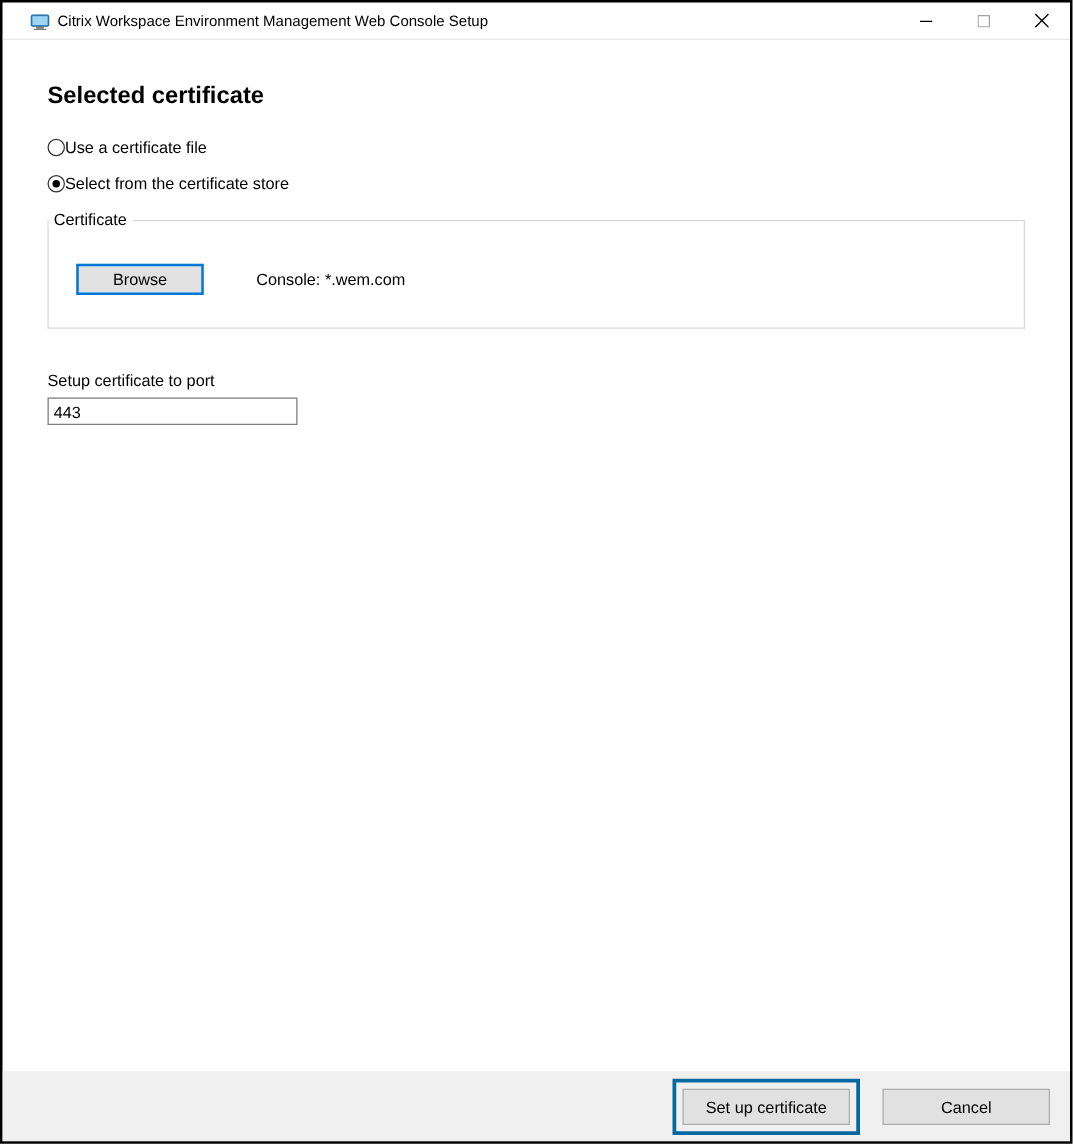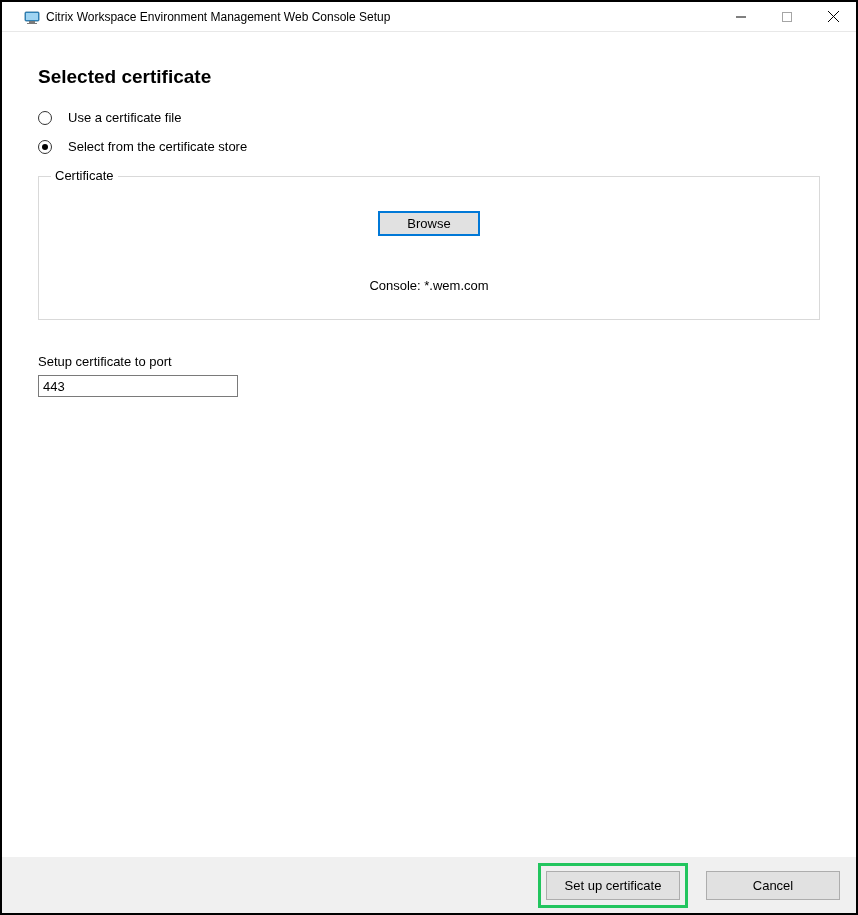--- a/index.html
+++ b/index.html
@@ -55,21 +55,21 @@
     }
     .page-title {
       font-size: 19px;
       font-weight: 700;
       margin-bottom: 22px;
     }
     .radio-row {
       display: flex;
       align-items: center;
       margin-bottom: 14px;
-      gap: 16px;
+      gap: 0;
     }
     .radio-outer {
       width: 14px;
       height: 14px;
       border: 1px solid #333;
       border-radius: 50%;
       display: flex;
       align-items: center;
       justify-content: center;
     }
@@ -82,30 +82,29 @@
     .radio-label { font-size: 13px; }
     .fieldset {
       border: 1px solid #d9d9d9;
       position: relative;
       margin-top: 22px;
       padding: 34px 22px 26px 22px;
     }
     .fieldset-legend {
       position: absolute;
       top: -9px;
-      left: 12px;
+      left: 0;
       background: #fff;
       padding: 0 4px;
       font-size: 13px;
     }
     .browse-row {
       display: flex;
       align-items: center;
       gap: 42px;
-      flex-direction: column;
     }
     .browse-btn {
       width: 102px;
       height: 25px;
       background: #e1e1e1;
       border: 2px solid #0078d7;
       font-family: inherit;
       font-size: 13px;
       cursor: pointer;
     }
@@ -135,21 +134,21 @@
     .footer-btn {
       width: 134px;
       height: 29px;
       background: #e1e1e1;
       border: 1px solid #adadad;
       font-family: inherit;
       font-size: 13px;
       cursor: pointer;
     }
     .highlight-box {
-      border: 3px solid #22c55e;
+      border: 3px solid #0369a1;
       padding: 5px;
     }
   </style>
 </head>
 <body>
 
 <div class="titlebar">
   <span class="titlebar-icon">
     <svg width="16" height="16" viewBox="0 0 16 16">
       <rect x="1" y="3" width="14" height="9" rx="1" fill="#3a94d0" stroke="#1a5f8c" stroke-width="0.8"></rect>

